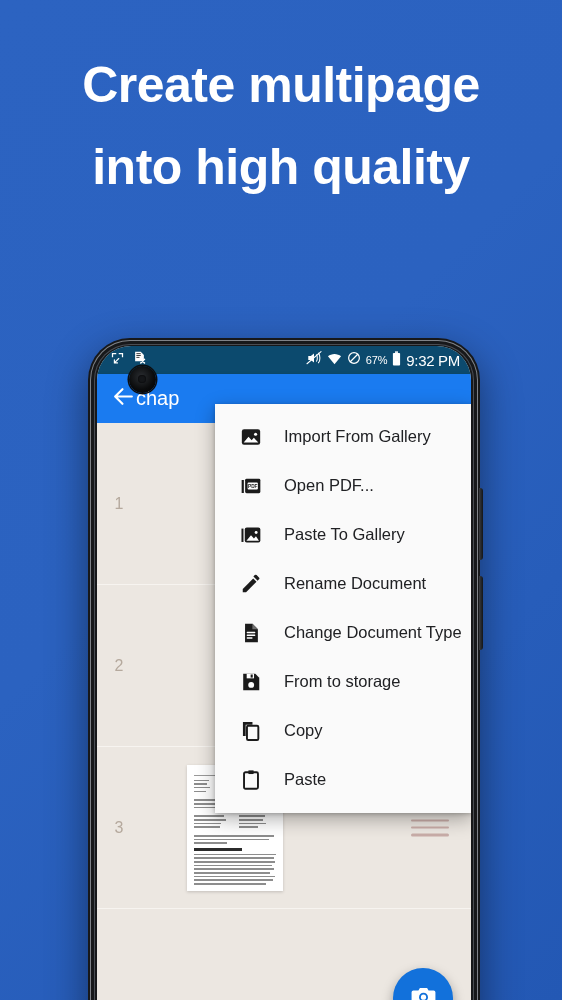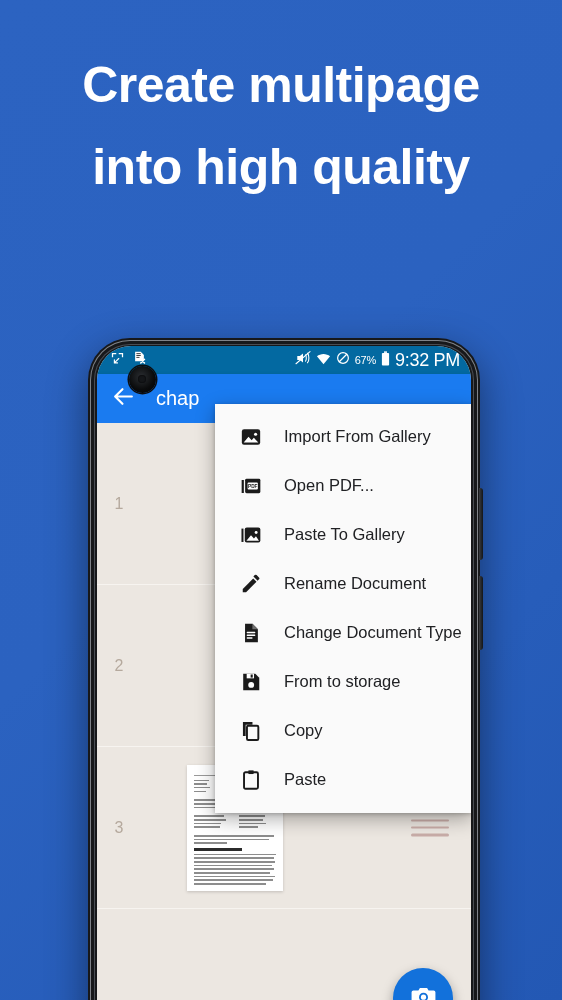--- a/index.html
+++ b/index.html
@@ -71,30 +71,30 @@
     width: 374px; height: 692px;
     background: #ECE7E1;
     border-radius: 34px 34px 0 0;
     overflow: hidden;
   }
 
   
   .statusbar {
     position: relative;
     height: 28px;
-    background: #0369a1;
+    background: #0c4a6e;
     display: flex;
     align-items: center;
     padding: 0 11px 0 13px;
     color: #FFFFFF;
   }
   .sb-left { display: flex; align-items: center; gap: 7px; }
   .sb-right { margin-left: auto; display: flex; align-items: center; gap: 5px; }
   .sb-pct { font-size: 11px; letter-spacing: -.2px; }
-  .sb-time { font-size: 18px; letter-spacing: -.3px; }
+  .sb-time { font-size: 15px; letter-spacing: -.3px; }
   .punchhole {
     position: absolute;
     left: 32px; top: 20px;
     width: 27px; height: 27px;
     border-radius: 50%;
     background: radial-gradient(circle at 45% 40%, #2a2d31 0%, #0a0b0c 58%, #000 100%);
     box-shadow: 0 0 0 1.5px #0c0d0f;
     z-index: 30;
   }
   .punchhole::after {
@@ -108,21 +108,20 @@
   }
 
   
   .appbar {
     position: relative;
     height: 49px;
     background: #1A7BF0;
     display: flex;
     align-items: center;
     padding-left: 14px;
-    gap: 20px;
     box-shadow: 0 2px 4px rgba(0,0,0,.25);
   }
   .appbar-title {
     color: #FFFFFF;
     font-size: 20px;
     white-space: nowrap;
     overflow: hidden;
   }
 
   

